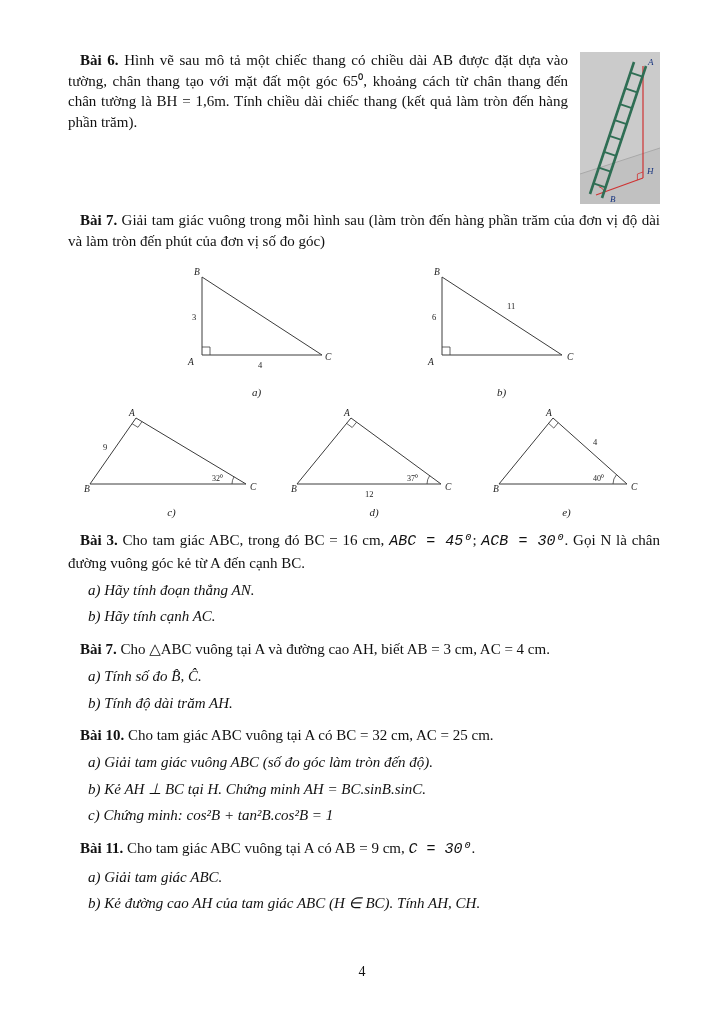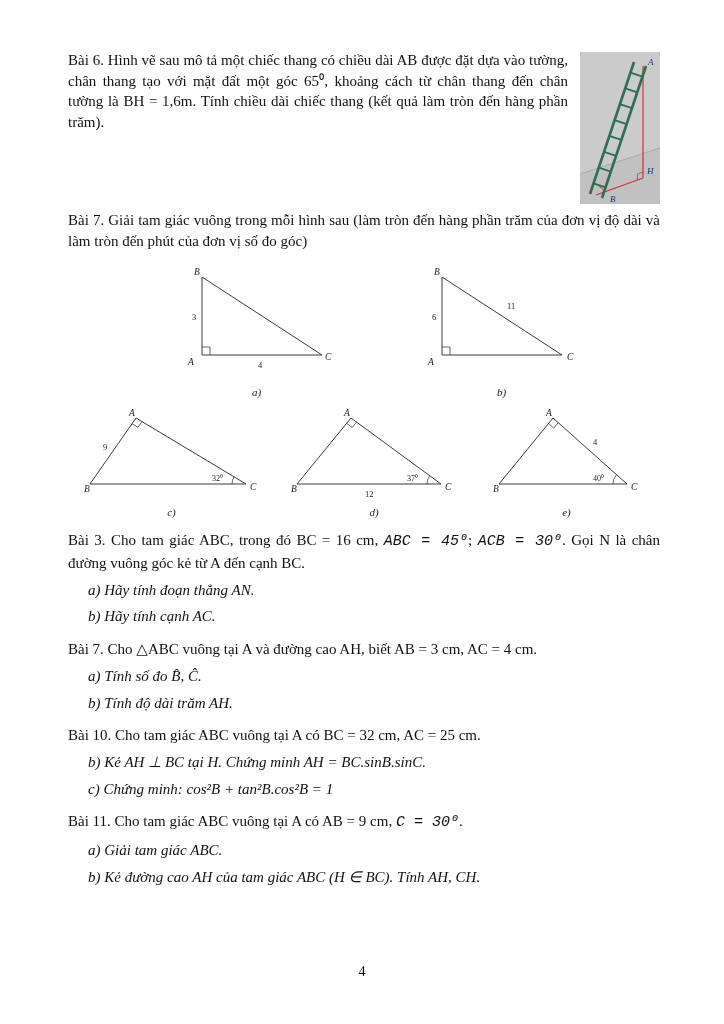--- a/index.html
+++ b/index.html
@@ -3,21 +3,21 @@
 <meta charset="utf-8">
 <style>
   * { box-sizing: border-box; }
   html, body { margin: 0; padding: 0; background: #ffffff; }
   .page {
     width: 724px; height: 1024px; background: #ffffff; position: relative;
     font-family: "Liberation Serif", serif; color: #111; overflow: hidden;
   }
   .content { position: absolute; left: 68px; top: 50px; width: 592px; }
   p { margin: 0; font-size: 15px; line-height: 1.38; text-align: justify; }
-  .b { font-weight: normal; }
+  .b { font-weight: bold; margin-left: 12px; }
   .mi { font-style: italic; font-family: Liberation Mono, monospace; }
   .sub { text-indent: 20px; margin-top: 6px; font-style: italic; }
   .sec { margin-top: 12px; }
   .sec6 { margin-top: 0; }
   .sec7 { clear: both; margin-top: 16px; }
   .ladder-fig { float: right; width: 80px; height: 152px; margin: 2px 0 6px 12px; }
   .fig-row { display: flex; justify-content: center; align-items: flex-end; }
   .row1 { gap: 95px; margin-top: 14px; padding-left: 30px; }
   .row2 { gap: 30px; margin-top: 10px; }
   figure { margin: 0; text-align: center; }
@@ -161,20 +161,21 @@
       </p>
       <p class="sub">a) Tính số đo B̂, Ĉ.</p>
       <p class="sub">b) Tính độ dài trăm AH.</p>
     </section>
 
     <section class="sec">
       <p>
         <span class="b">Bài 10.</span>
         <span>Cho tam giác ABC vuông tại A có BC = 32 cm, AC = 25 cm.</span>
       </p>
+      <p class="sub">a) Giải tam giác vuông ABC (số đo góc làm tròn đến độ).</p>
       <p class="sub">b) Kẻ AH ⊥ BC tại H. Chứng minh AH = BC.sinB.sinC.</p>
       <p class="sub">c) Chứng minh: cos²B + tan²B.cos²B = 1</p>
     </section>
 
     <section class="sec">
       <p>
         <span class="b">Bài 11.</span>
         <span>Cho tam giác ABC vuông tại A có AB = 9 cm, </span><span class="mi">C = 30⁰</span><span>.</span>
       </p>
       <p class="sub">a) Giải tam giác ABC.</p>

